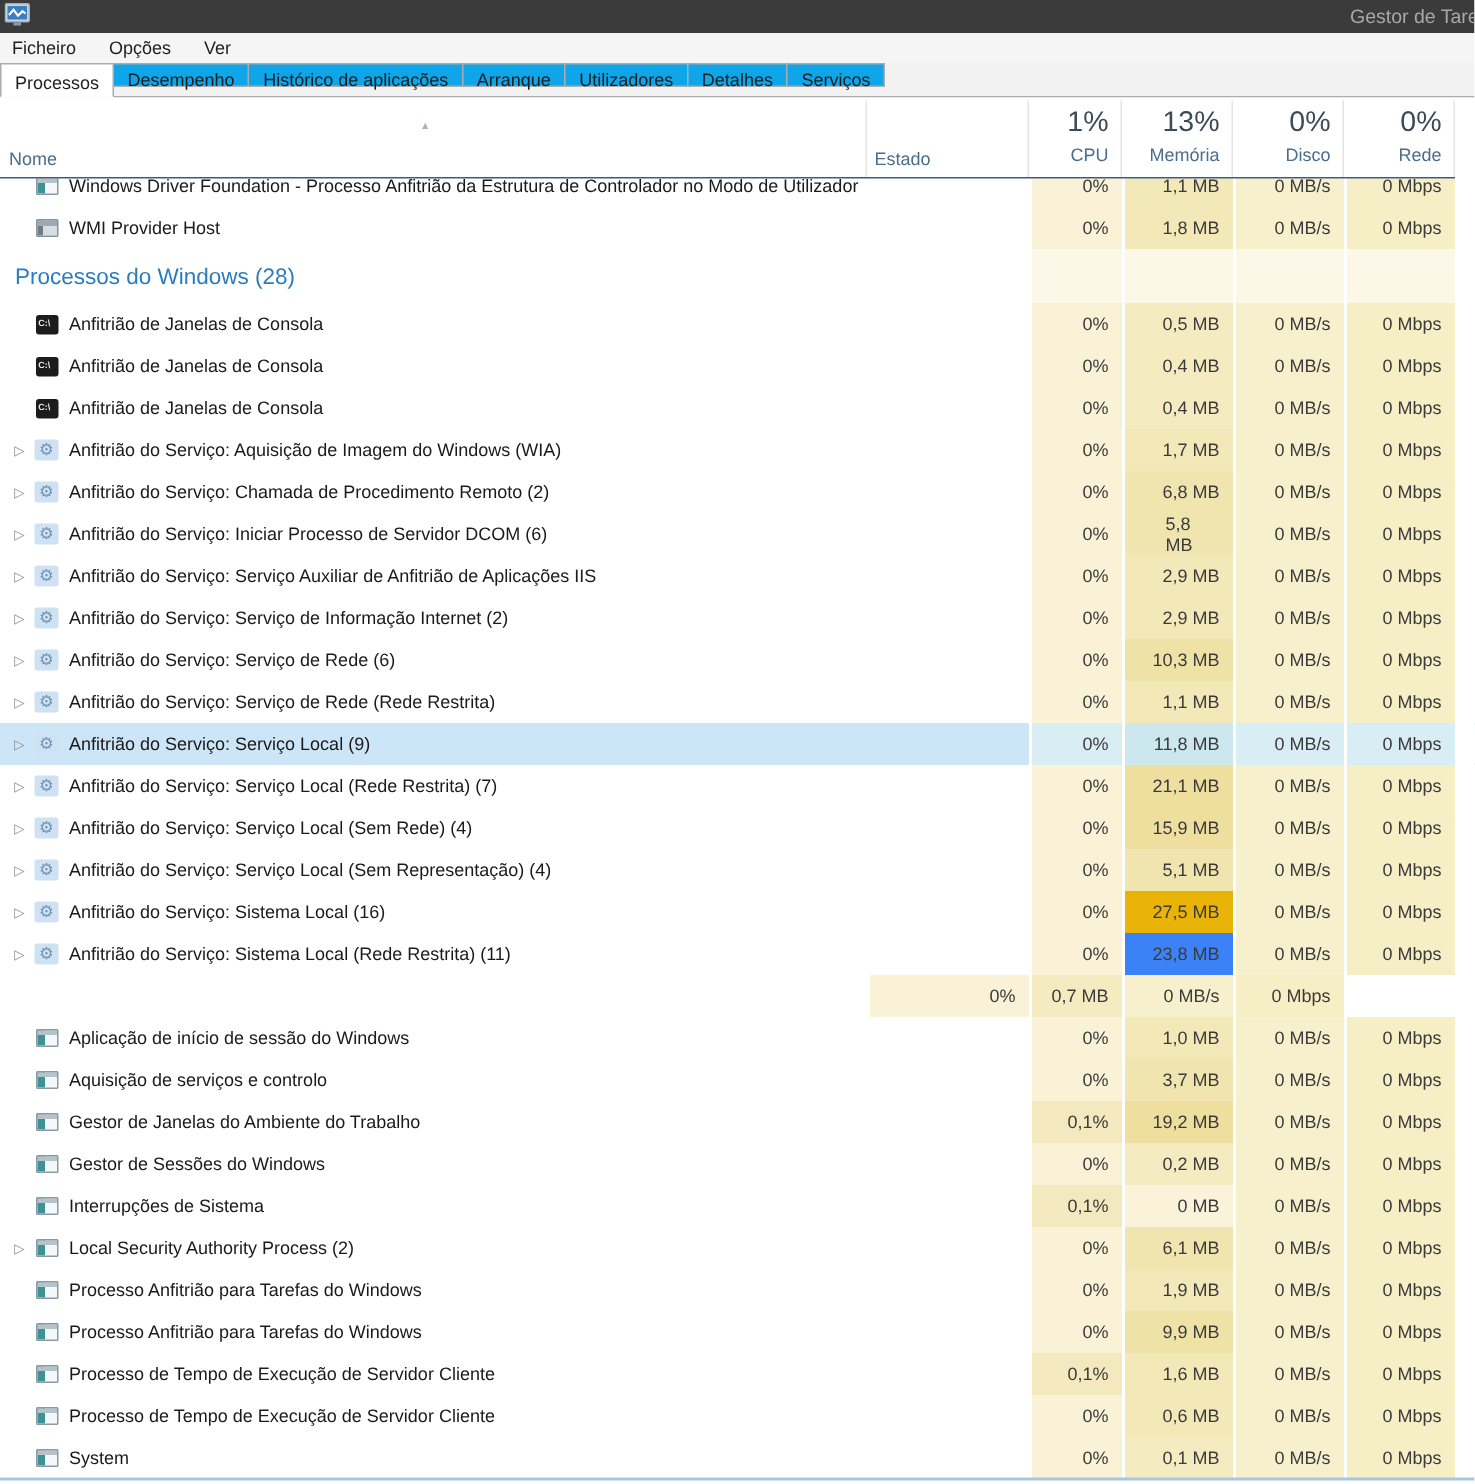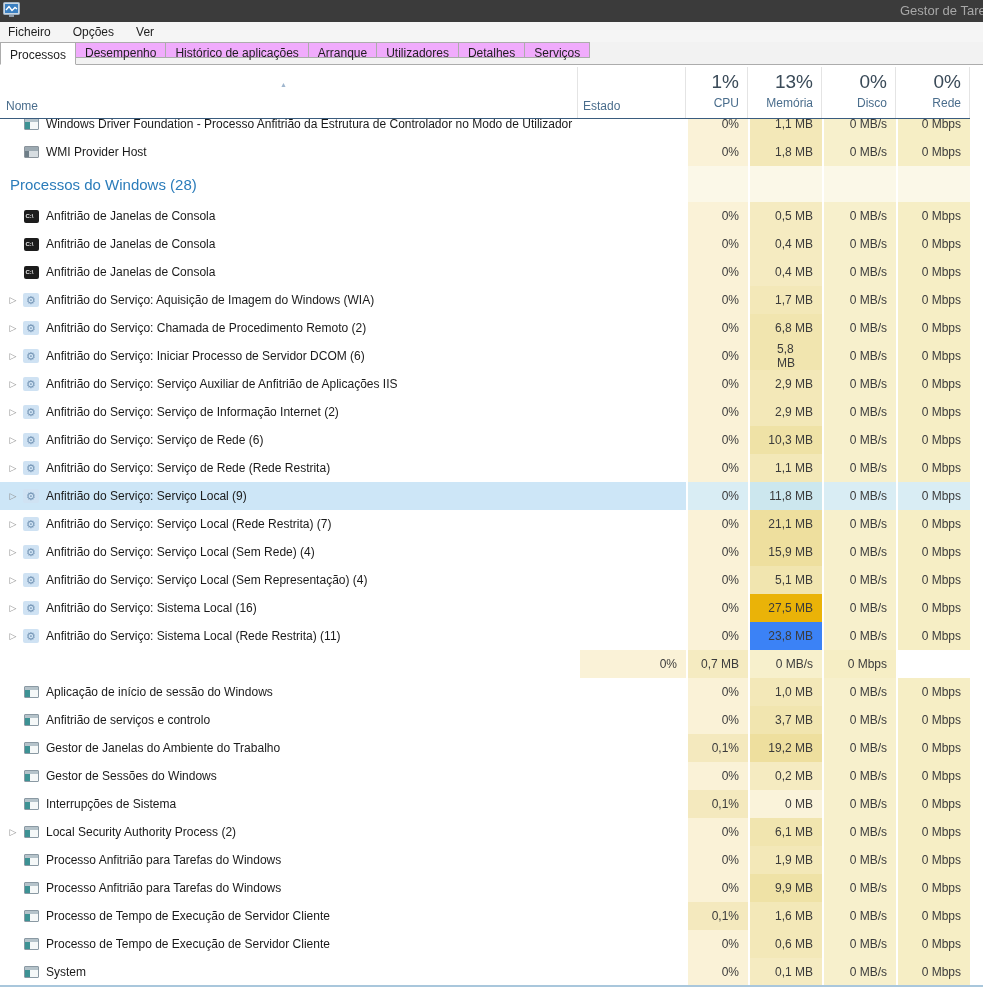--- a/index.html
+++ b/index.html
@@ -10,21 +10,21 @@
   .titlebar .appicon{position:absolute;left:3px;top:2px;width:17px;height:16px;}
   .titlebar .title{position:absolute;left:900px;top:3px;font-size:13px;color:#A8A8A8;white-space:nowrap;}
   
   .menubar{position:absolute;left:0;top:22px;width:983px;height:20px;background:#F5F5F5;
            display:flex;align-items:center;}
   .menubar .mitem{font-size:12px;color:#1E1E1E;padding:2px 11px;cursor:default;}
   .menubar .mitem:first-child{padding-left:8px;}
   
   .tabstrip{position:absolute;left:0;top:42px;width:983px;height:23px;background:#F2F2F2;
             display:flex;border-bottom:1px solid #ACACAC;box-sizing:border-box;}
-  .tab{font-size:12px;color:#1E1E1E;background:#f0abfc;border:1px solid #ACACAC;border-left:none;
+  .tab{font-size:12px;color:#1E1E1E;background:#0ea5e9;border:1px solid #ACACAC;border-left:none;
        padding:3px 9px 3px 9px;height:16px;box-sizing:border-box;white-space:nowrap;margin-bottom:-1px;}
   .tab.first{border-left:1px solid #ACACAC;}
   .tab.active{background:#FFFFFF;border-bottom:1px solid #FFFFFF;height:23px;padding-top:5px;border-left:1px solid #ACACAC;}
   
   .colheader{position:absolute;left:0;top:65px;width:983px;height:54px;background:#FFFFFF;z-index:5;}
   .vsep{position:absolute;top:2px;bottom:1px;width:1px;background:#E4E4E4;}
   .sortmark{position:absolute;left:280px;top:16px;font-size:7px;color:#9FB6CE;}
   .h-name{position:absolute;left:6px;bottom:6px;font-size:12px;color:#4A6D8C;}
   .h-status{position:absolute;left:583px;bottom:6px;font-size:12px;color:#4A6D8C;}
   .hcol{position:absolute;top:0;height:54px;text-align:right;}
@@ -394,21 +394,21 @@
         <div class="vcell" style="background: rgb(247, 240, 204);">0 MB/s</div>
         <div class="vcell" style="background: rgb(246, 238, 197);">0 Mbps</div>
         <div class="tailcell"></div>
       </div>
       <div class="row">
         <div class="namecell">
           <div class="expander"></div>
           <div class="iconwrap">
             <span class="icon-exe"></span>
           </div>
-          <div class="pname">Anfitrião de serviços e controlo</div>
+          <div class="pname">Aquisição de serviços e controlo</div>
         </div>
         <div class="statuscell"></div>
         <div class="vcell" style="background: rgb(250, 242, 215);">0%</div>
         <div class="vcell" style="background: rgb(241, 229, 175);">3,7 MB</div>
         <div class="vcell" style="background: rgb(247, 240, 204);">0 MB/s</div>
         <div class="vcell" style="background: rgb(246, 238, 197);">0 Mbps</div>
         <div class="tailcell"></div>
       </div>
       <div class="row">
         <div class="namecell">

